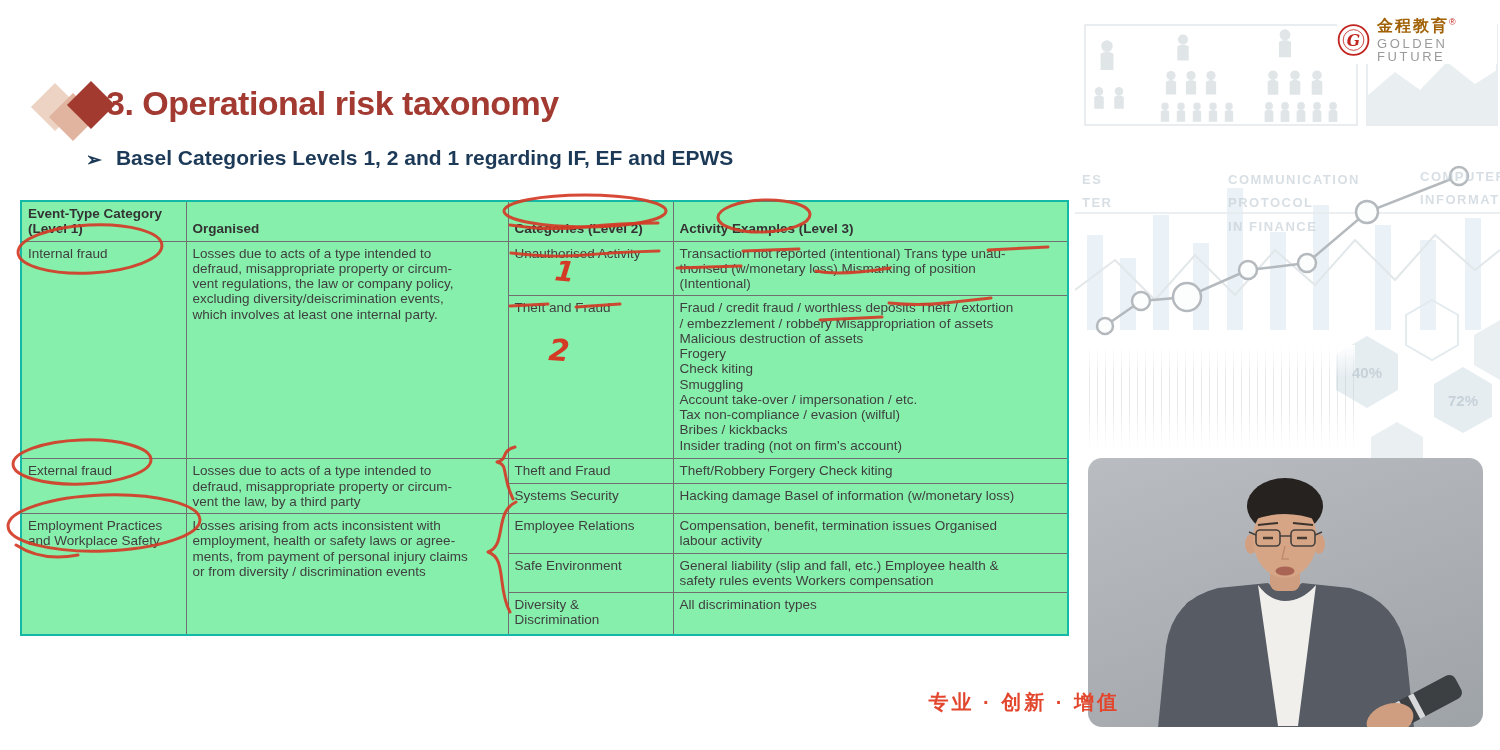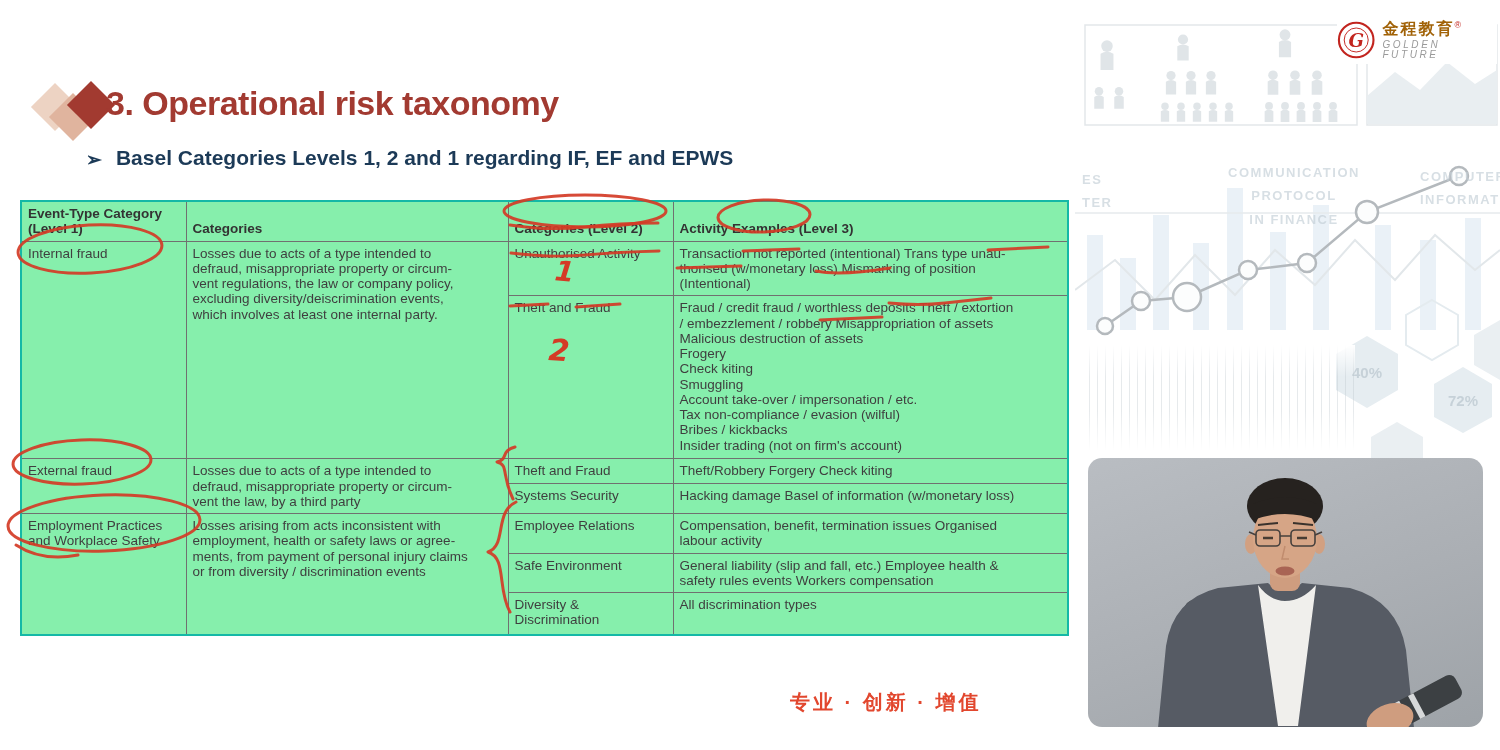--- a/index.html
+++ b/index.html
@@ -50,29 +50,29 @@
   #candles-fade { position:absolute; left:14px; top:345px; width:266px; height:106px;
       background:linear-gradient(180deg,#fff 0%, rgba(255,255,255,0) 30%,
                  rgba(255,255,255,0) 62%, #fff 100%); }
 
   
   #logo { position:absolute; left:1337px; top:16px; width:160px; height:48px;
           display:flex; align-items:center; gap:7px; background:#fff; }
   #logo-text { display:flex; flex-direction:column; line-height:1; }
   #logo-cn { font-size:16px; font-weight:bold; color:#a16207; letter-spacing:2px; }
   #logo-reg { font-size:9px; color:#c2251f; vertical-align:top; }
-  #logo-en { font-size:10px; color:#9a9a9a; letter-spacing:2.6px; margin-top:3px;font-style:italic; }
+  #logo-en { font-size:13px; color:#9a9a9a; letter-spacing:2.6px; margin-top:3px; }
 
   
   #webcam { position:absolute; left:1088px; top:458px; width:395px; height:269px;
             border-radius:14px; overflow:hidden;
             background:linear-gradient(160deg,#b9bdc2 0%, #abafb4 55%, #9ea3a8 100%); }
 
   
-  #slogan { position:absolute; left:790px; top:689px; width:330px; text-align:left;
+  #slogan { position:absolute; left:790px; top:689px; width:330px; text-align:right;
             font-size:20px; font-weight:bold; color:#e2472e; letter-spacing:3px; }
 </style>
 </head>
 <body>
 
 <div id="bg-panel">
   <svg width="425" height="460" viewBox="0 0 425 460">
     <defs>
       <g id="p">
         <circle cx="0" cy="-7" r="3.4"></circle>
@@ -141,21 +141,21 @@
       <polygon points="357,300 383,315 383,345 357,360 331,345 331,315" fill="none" stroke="#e4ebef" stroke-width="2"></polygon>
       <polygon points="388,367 417,384 417,417 388,433 359,417 359,384" fill="#e6edf1"></polygon>
       <polygon points="322,422 348,437 348,467 322,482 296,467 296,437" fill="#eaeff2"></polygon>
       <polygon points="425,320 451,335 451,365 425,380 399,365 399,335" fill="#eaeff2"></polygon>
       <text x="292" y="378" text-anchor="middle" font-size="15" font-weight="bold" fill="#c6d1d8">40%</text>
       <text x="388" y="406" text-anchor="middle" font-size="15" font-weight="bold" fill="#c6d1d8">72%</text>
     </g>
   </svg>
   <div class="bg-label" style="left:7px; top:168px;">ES
 TER</div>
-  <div class="bg-label" style="left:153px; top:161px;text-align:center;">COMMUNICATION
+  <div class="bg-label" style="left:153px; top:168px;">COMMUNICATION
 PROTOCOL
 IN FINANCE</div>
   <div class="bg-label" style="left:345px; top:165px;">COMPUTER
 INFORMATION</div>
   <div id="candles"></div>
   <div id="candles-fade"></div>
 </div>
 
 <div id="slide">
   <div id="diamonds">
@@ -174,21 +174,21 @@
     <colgroup>
         <col class="c1">
         <col class="c2">
         <col class="c3">
         <col class="c4">
       </colgroup>
     <tbody>
         <tr class="h-head">
       <th style="vertical-align:top;">Event-Type Category
 (Level 1)</th>
-      <th>Categories</th>
+      <th>Organised</th>
       <th>Categories (Level 2)</th>
       <th>Activity Examples (Level 3)</th>
     </tr>
     <tr class="r-ua">
       <td rowspan="2">Internal fraud</td>
       <td rowspan="2">Losses due to acts of a type intended to
 defraud, misappropriate property or circum-
 vent regulations, the law or company policy,
 excluding diversity/deiscrimination events,
 which involves at least one internal party.</td>

